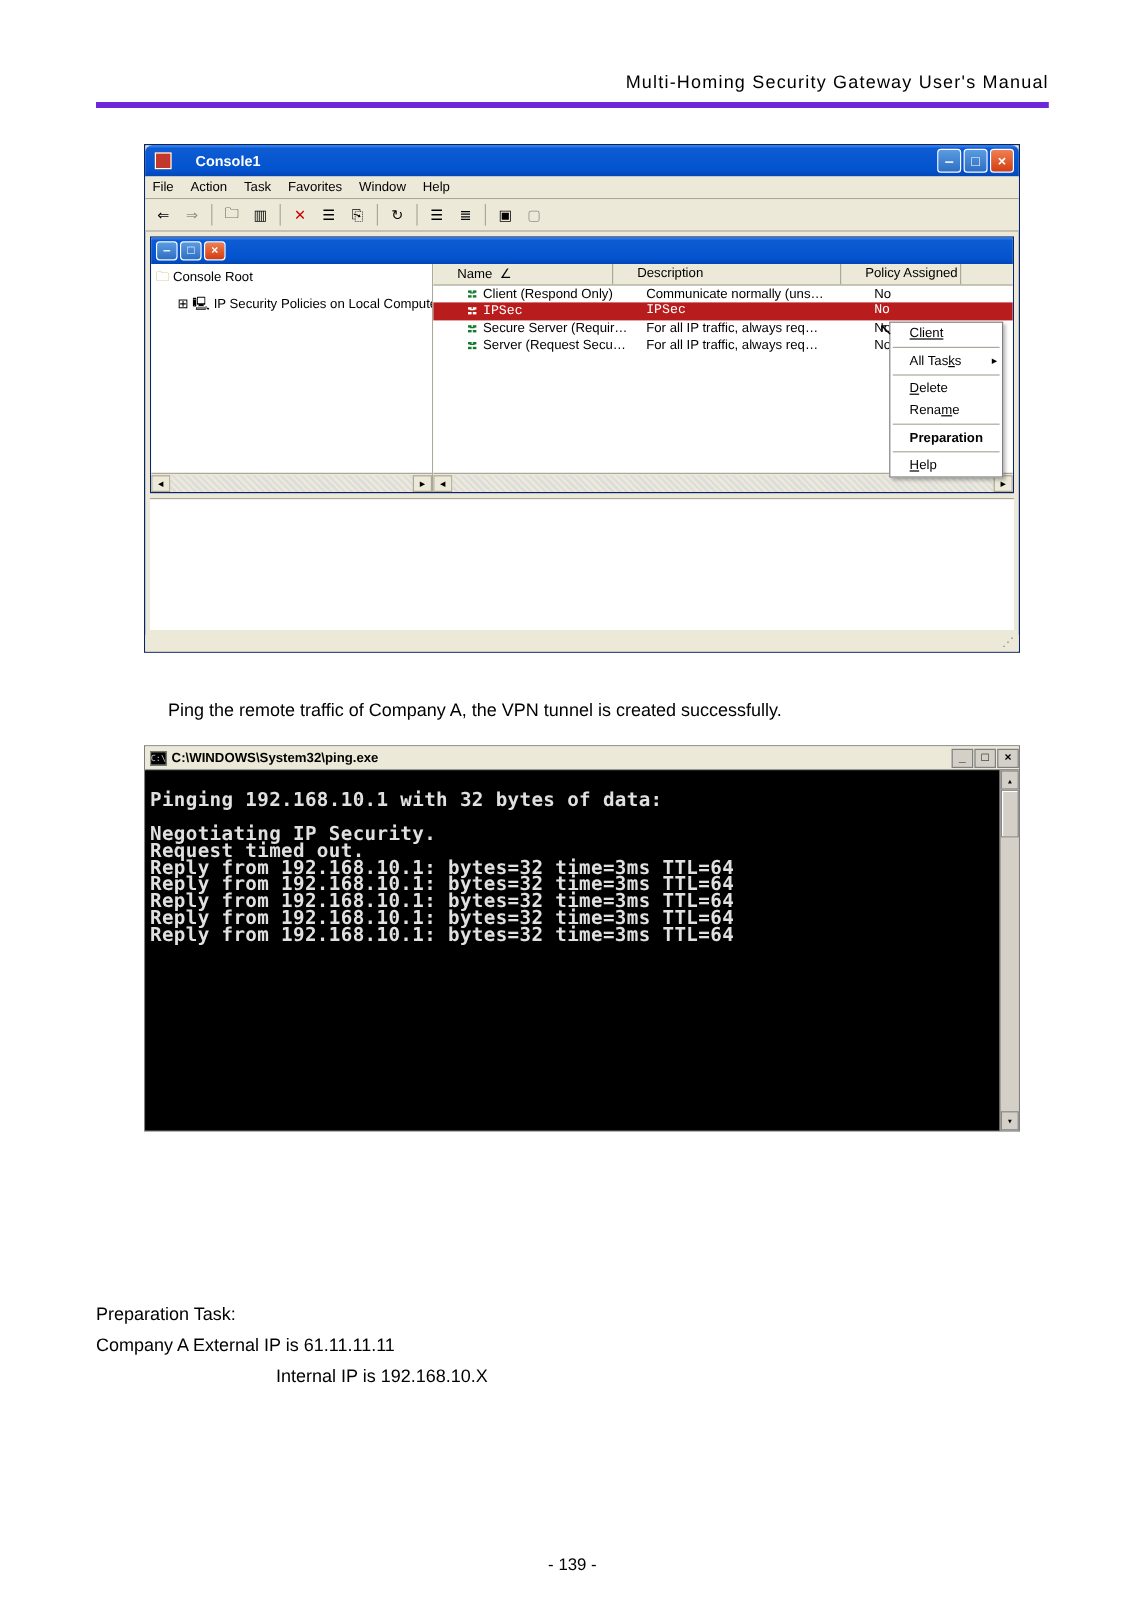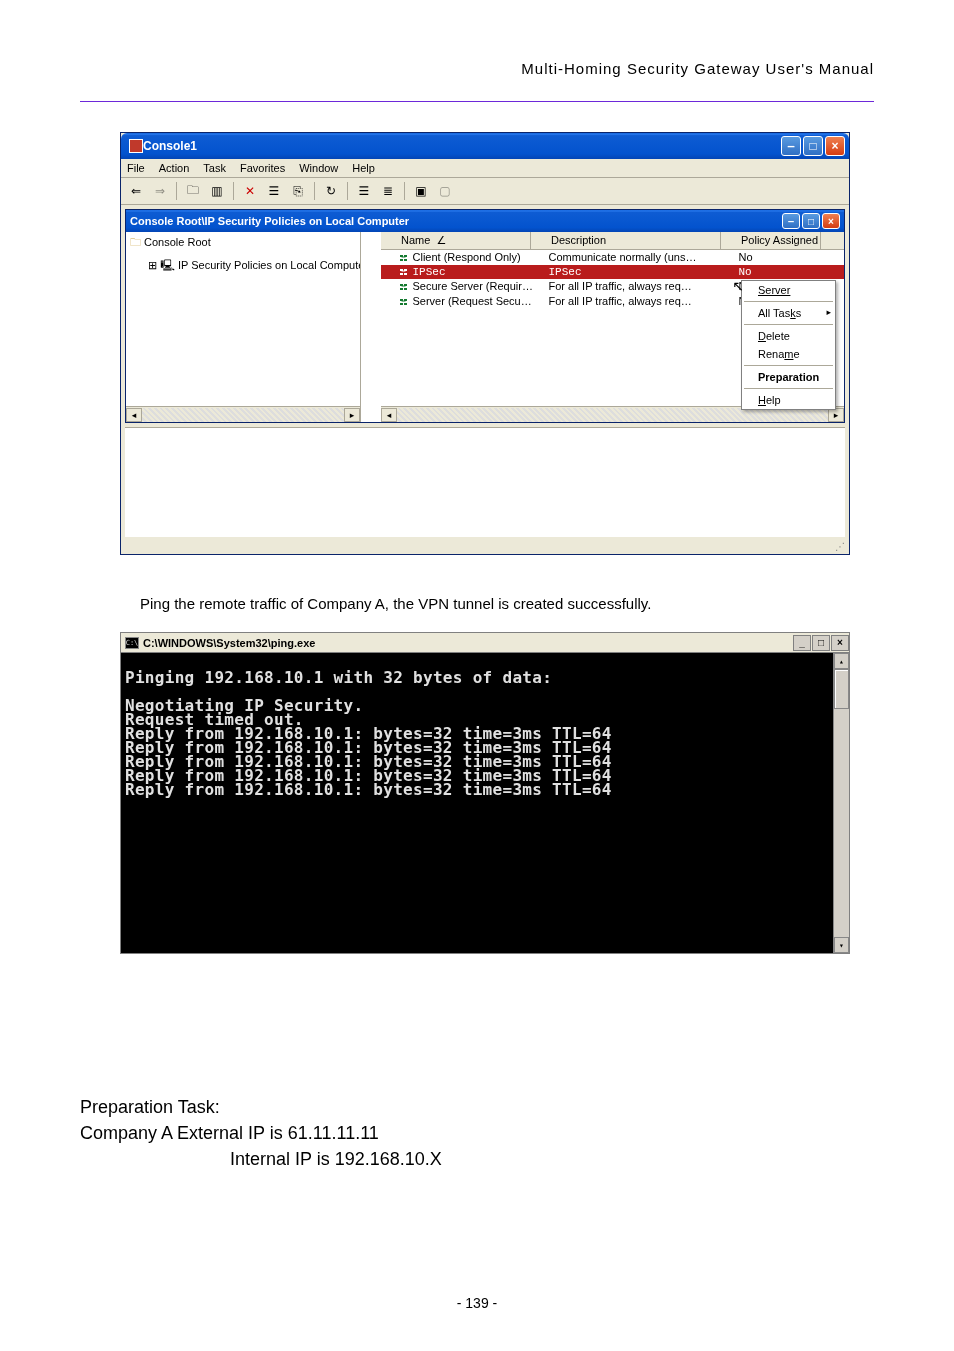--- a/index.html
+++ b/index.html
@@ -11,22 +11,22 @@
     color: #000;
     position: relative;
   }
   .page {
     padding: 60px 80px 40px 80px;
   }
   .doc-header {
     text-align: right;
     font-size: 15px;
     letter-spacing: 1px;
-    padding-bottom: 24px;
-    border-bottom: 1px solid #6d28d9;
+    padding-bottom: 8px;
+    border-bottom: 5px solid #6d28d9;
     margin-bottom: 30px;
   }
   .screenshot-wrap {
     margin: 0 40px 40px 40px;
   }
   
   .xp-window {
     border: 1px solid #0a246a;
     background: #ece9d8;
     font-family: Tahoma, sans-serif;
@@ -40,21 +40,21 @@
     background: linear-gradient(to bottom, #2169d6 0%, #0c4fb8 100%);
     background: #0a5dcf;
     background: linear-gradient(to bottom, #0d5ed4 0%, #2a7bf0 4%, #0e5cd3 10%, #0353ce 80%, #0345b5 100%);
     color: #fff;
     height: 26px;
     display: flex;
     align-items: center;
     padding: 0 4px;
     border-radius: 6px 6px 0 0;
   }
-  .xp-titlebar .title { flex: 1; font-weight: bold; font-size: 12px; padding-left: 4px; display:flex; align-items:center; gap:0;}
+  .xp-titlebar .title { flex: 1; font-weight: bold; font-size: 12px; padding-left: 4px; display:flex; align-items:center; gap:20px;}
   .xp-titlebar .title .win-icon { width:14px; height:14px; background:#c0392b; border:1px solid #fff; display:inline-block;}
   .xp-btns { display:flex; gap:2px; }
   .xp-btn {
     width: 20px; height: 20px;
     border: 1px solid #fff;
     border-radius: 3px;
     display:flex; align-items:center; justify-content:center;
     font-size: 12px; font-weight:bold; color:#fff;
     background: linear-gradient(#5a9be0,#2f6fc4);
   }
@@ -86,21 +86,21 @@
     background: #fff;
   }
   .inner-titlebar {
     background: linear-gradient(to bottom, #0d5ed4 0%, #2a7bf0 4%, #0e5cd3 10%, #0353ce 80%, #0345b5 100%);
     color:#fff; font-weight:bold;
     height:22px; display:flex; align-items:center; padding:0 4px;
     font-size:11px;
   }
   .inner-titlebar .title { flex:1; display:flex; align-items:center; gap:4px;}
   .inner-titlebar .xp-btn { width:18px; height:16px; font-size:10px;}
-  .mmc-body { display:flex; height: 190px; gap: 20px; }
+  .mmc-body { display:flex; height: 190px; }
   .tree-pane {
     width: 235px; border-right:1px solid #aca899;
     background:#fff; overflow:hidden; position:relative;
     font-size:11px;
   }
   .tree-pane .node { padding:2px 4px; white-space:nowrap; }
   .tree-pane .node.child { padding-left:22px; }
   .tree-pane .folder-icon { color:#c9a243; }
   .list-pane { flex:1; background:#fff; position:relative; font-size:11px; overflow:hidden;}
   .list-header { display:flex; background:#ece9d8; border-bottom:1px solid #aca899; }
@@ -193,21 +193,21 @@
     width:16px; background:#d4d0c8; border-left:1px solid #888;
     display:flex; flex-direction:column;
   }
   .cmd-scroll .sbtn { height:16px; border:1px solid #888; background:#d4d0c8; display:flex; align-items:center; justify-content:center; font-size:8px;}
   .cmd-scroll .strack { flex:1; background:#d4d0c8;}
   .cmd-scroll .sthumb { height:40px; background:#d4d0c8; border:1px solid #888; box-shadow: inset 1px 1px 0 #fff;}
 
   
   .prep-section {
     margin-top: 140px;
-    font-size: 18px;
+    font-size: 15px;
     line-height: 26px;
   }
   .prep-section .line2 { margin-left: 150px;}
 
   .page-num {
     text-align:center;
     font-size:14px;
     position:absolute;
     bottom: 40px;
     left:0; right:0;
@@ -255,23 +255,20 @@
         <div class="tb-sep"></div>
         <div class="tb-btn">☰</div>
         <div class="tb-btn">≣</div>
         <div class="tb-sep"></div>
         <div class="tb-btn">▣</div>
         <div class="tb-btn" style="opacity:.4">▢</div>
       </div>
 
       <div class="inner-window">
         <div class="inner-titlebar">
-          <div class="title">
-              <span>Console Root\IP Security Policies on Local Computer</span>
-            </div>
           <div class="xp-btns">
             <div class="xp-btn">‒</div>
             <div class="xp-btn">□</div>
             <div class="xp-btn close">×</div>
           </div>
         </div>
         <div class="mmc-body">
           <div class="tree-pane">
             <div class="node"><span class="folder-icon">🗀</span> <span>Console Root</span></div>
             <div class="node child">⊞ <span>🖳</span> <span>IP Security Policies on Local Compute</span></div>
@@ -329,21 +326,21 @@
                         <rect x="1" y="7" width="3" height="2" fill="#157a30"></rect>
                         <rect x="5" y="7" width="3" height="2" fill="#157a30"></rect>
                       </svg></span>Server (Request Secu…</div>
                   <div class="cell col-desc">For all IP traffic, always req…</div>
                   <div class="cell col-assigned">No</div>
                 </div>
               </div>
 
             <div class="cursor-arrow">↖</div>
             <div class="context-menu">
-              <div class="item"><span style="text-decoration:underline">Server</span></div>
+              <div class="item"><span style="text-decoration:underline">Client</span></div>
               <div class="sep"></div>
               <div class="item hasarrow"><span>All Tas<span style="text-decoration:underline">k</span>s</span></div>
               <div class="sep"></div>
               <div class="item"><span style="text-decoration:underline">D</span>elete</div>
               <div class="item">Rena<span style="text-decoration:underline">m</span>e</div>
               <div class="sep"></div>
               <div class="item bold">Preparation</div>
               <div class="sep"></div>
               <div class="item"><span style="text-decoration:underline">H</span>elp</div>
             </div>

